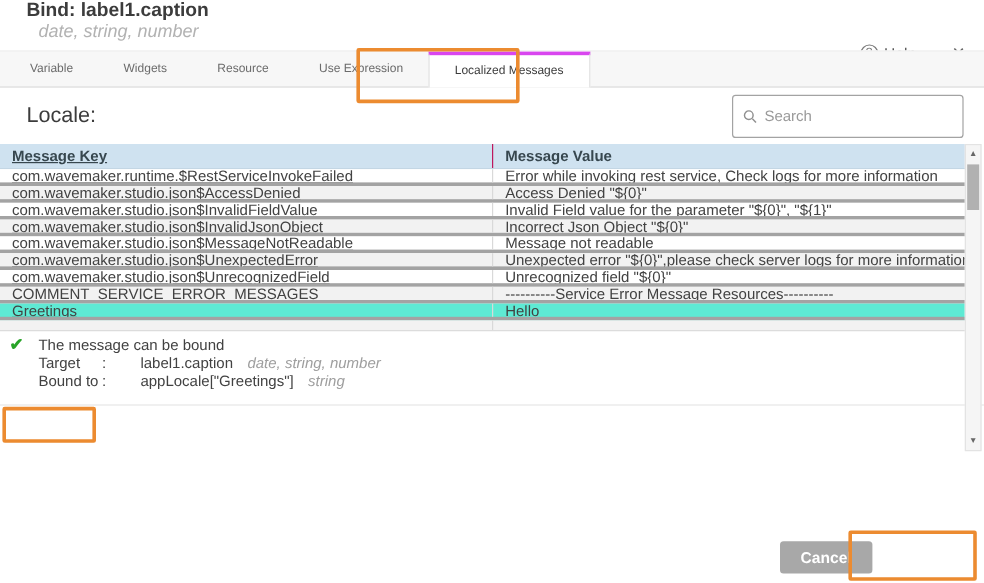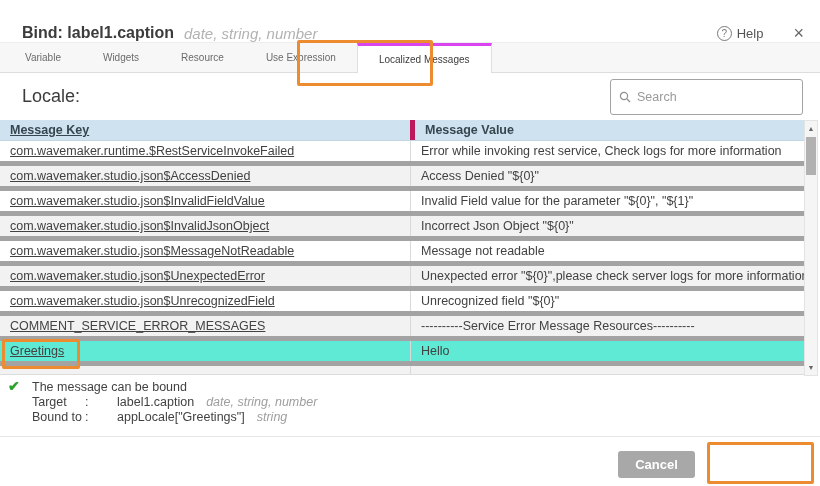--- a/index.html
+++ b/index.html
@@ -1,21 +1,21 @@
 <!DOCTYPE html>
 <html><head>
 <meta charset="utf-8">
 <style>
   * { margin:0; padding:0; box-sizing:border-box; }
   html,body { width:820px; height:486px; background:#fff; overflow:hidden;
     font-family:"Liberation Sans", sans-serif; color:#424242; }
   .dialog { position:relative; width:820px; height:486px; background:#fff; }
 
   
-  .hdr { display:flex; align-items:flex-end; height:42px; padding:0 16px 0 22px; }
+  .hdr { display:flex; align-items:flex-start; height:42px; padding:0 16px 0 22px;flex-direction:column; }
   .title { font-size:16px; font-weight:bold; color:#3c3c3c; }
   .subtitle { font-size:15px; font-style:italic; color:#b2b2b2; margin-left:10px; }
   .hdr-right { margin-left:auto; display:flex; align-items:center; gap:8px; }
   .help-wrap { display:flex; align-items:center; gap:5px; cursor:pointer; }
   .help-circle { width:15px; height:15px; border:1.2px solid #7a7a7a; border-radius:50%;
     font-size:10px; color:#7a7a7a; display:flex; align-items:center; justify-content:center; }
   .help-text { font-size:13px; color:#555; }
   .close-x { font-size:18px; color:#666; margin-left:22px; cursor:pointer; line-height:1; }
 
   
@@ -35,27 +35,27 @@
   .search-box { margin-left:auto; width:193px; height:36px; border:1px solid #a3a3a3; border-radius:3px;
     display:flex; align-items:center; padding:0 8px; background:#fff; }
   .search-box input { border:none; outline:none; flex:1; font-size:12.5px; color:#424242;
     font-family:"Liberation Sans", sans-serif; background:transparent; }
   .search-box input::placeholder { color:#9a9a9a; }
   .mag { margin-right:6px; flex:0 0 auto; }
 
   
   .table { position:relative; width:820px; }
   .tbl-content { width:804px; }
-  .trow { display:flex; height:25px; border-bottom:5px solid #a3a3a3; font-size:12.5px; cursor:pointer; }
+  .trow { display:flex; height:14px; border-bottom:3px solid #a3a3a3; font-size:12.5px; cursor:pointer; }
   .thead { height:21px; background:#cfe2f0; border-bottom:1px solid #c3d6e4; font-weight:bold;
     color:#37474f; cursor:default; }
   .cell { display:flex; align-items:center; padding-left:10px; overflow:hidden; white-space:nowrap; }
   .c1 { width:410px; flex:0 0 410px;text-decoration:underline; }
   .c2 { flex:1; border-left:1px solid #d9d9d9; }
-  .thead .c2 { border-left:5px solid #be185d; }
+  .thead .c2 { border-left:1px solid #be185d; }
   .trow.odd  { background:#fff; }
   .trow.even { background:#f2f2f2; }
   .trow.selected { background:#5eead4; }
   .trow.partial { height:9px; background:#f2f2f2; border-bottom:1px solid #dcdcdc; }
 
   
   .vscroll { position:absolute; top:0; right:2px; width:14px; height:256px;
     background:#f5f5f5; border:1px solid #e3e3e3; }
   .sb-arrow { position:absolute; left:0; width:12px; height:13px; display:flex;
     align-items:center; justify-content:center; font-size:7px; color:#666; cursor:pointer; }
@@ -70,21 +70,21 @@
   .scolon { width:32px; flex:0 0 32px; }
   .sval { }
   .stype { font-style:italic; color:#9e9e9e; margin-left:12px; }
 
   .divider { width:820px; border-top:1px solid #e7e7e7; margin-top:11px; }
 
   
   .btn-bar { position:absolute; right:0; bottom:8px; width:820px; height:28px; }
   .btn { position:absolute; height:27px; border:none; border-radius:3px; font-size:13px;
     font-weight:bold; color:#fff; cursor:pointer; font-family:"Liberation Sans", sans-serif; }
-  .btn-cancel { left:618px; top:1px; width:77px; background:#a8a8a8; }
+  .btn-cancel { left:650px; top:1px; width:77px; background:#a8a8a8; }
   .btn-bind { left:716px; top:1px; width:86px; background:#1d87e4; }
 
   
   .annot { position:absolute; border:3px solid #ec8b30; border-radius:2px; pointer-events:none; }
   .annot-tab   { left:297px; top:40px;  width:136px; height:46px; }
   .annot-row   { left:2px;   top:339px; width:78px;  height:30px; }
   .annot-bind  { left:707px; top:442px; width:107px; height:42px; }
 </style>
 </head>
 <body>

